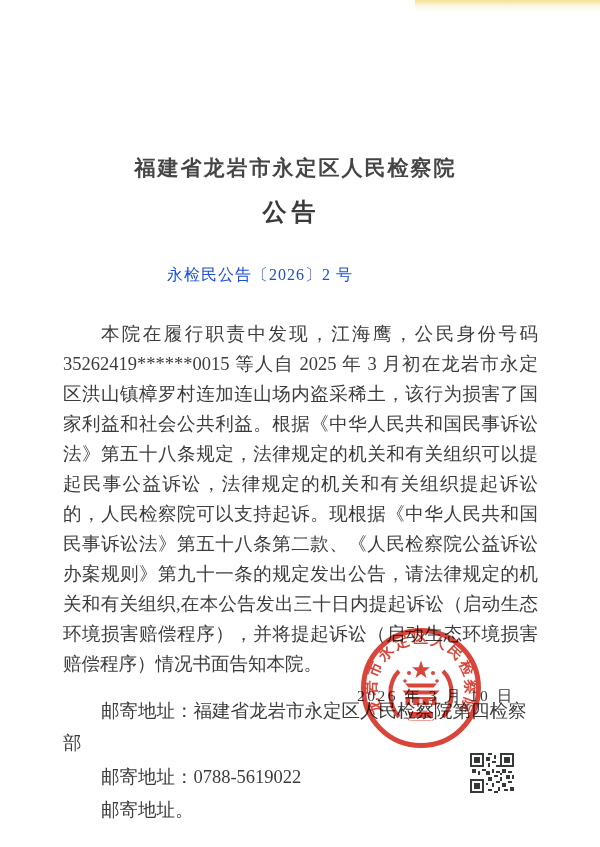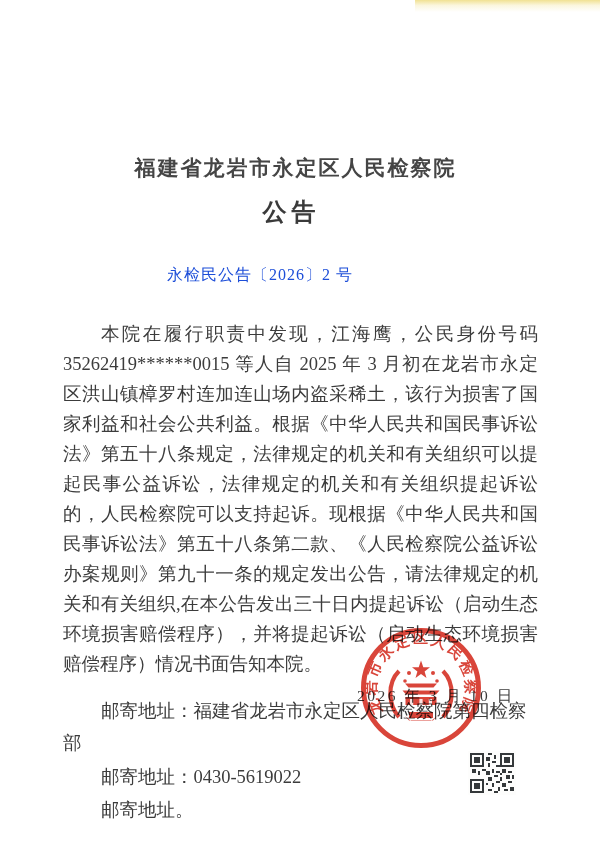--- a/index.html
+++ b/index.html
@@ -75,21 +75,21 @@
 
   <h1 class="org-title">福建省龙岩市永定区人民检察院</h1>
   <h2 class="doc-title">公告</h2>
 
   <div class="doc-number">永检民公告〔2026〕2 号</div>
 
   <p class="body-text">本院在履行职责中发现，江海鹰，公民身份号码 35262419******0015 等人自 2025 年 3 月初在龙岩市永定区洪山镇樟罗村连加连山场内盗采稀土，该行为损害了国家利益和社会公共利益。根据《中华人民共和国民事诉讼法》第五十八条规定，法律规定的机关和有关组织可以提起民事公益诉讼，法律规定的机关和有关组织提起诉讼的，人民检察院可以支持起诉。现根据《中华人民共和国民事诉讼法》第五十八条第二款、《人民检察院公益诉讼办案规则》第九十一条的规定发出公告，请法律规定的机关和有关组织,在本公告发出三十日内提起诉讼（启动生态环境损害赔偿程序），并将提起诉讼（启动生态环境损害赔偿程序）情况书面告知本院。</p>
 
   <div class="indent-line"><span>邮寄地址：</span><span>福建省龙岩市永定区人民检察院第四检察部</span></div>
 
-  <div class="indent-line"><span>邮寄地址：</span><span>0430-5619022</span></div>
+  <div class="indent-line"><span>邮寄地址：</span><span>0788-5619022</span></div>
 
   <div class="indent-line closing-line">邮寄地址。</div>
 
   <div class="seal-date">2026 年 3 月 10 日</div>
 
   <svg class="seal" viewBox="0 0 124 124" xmlns="http://www.w3.org/2000/svg">
     <defs>
       <path id="sealArc" d="M 23.8 85.8 A 45 45 0 1 1 100.2 85.8" fill="none"></path>
     </defs>
 

